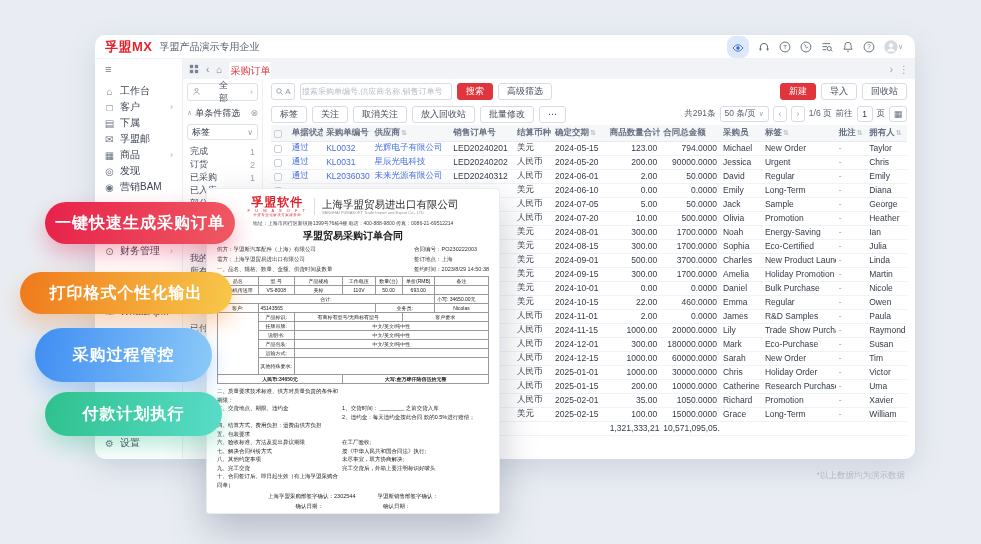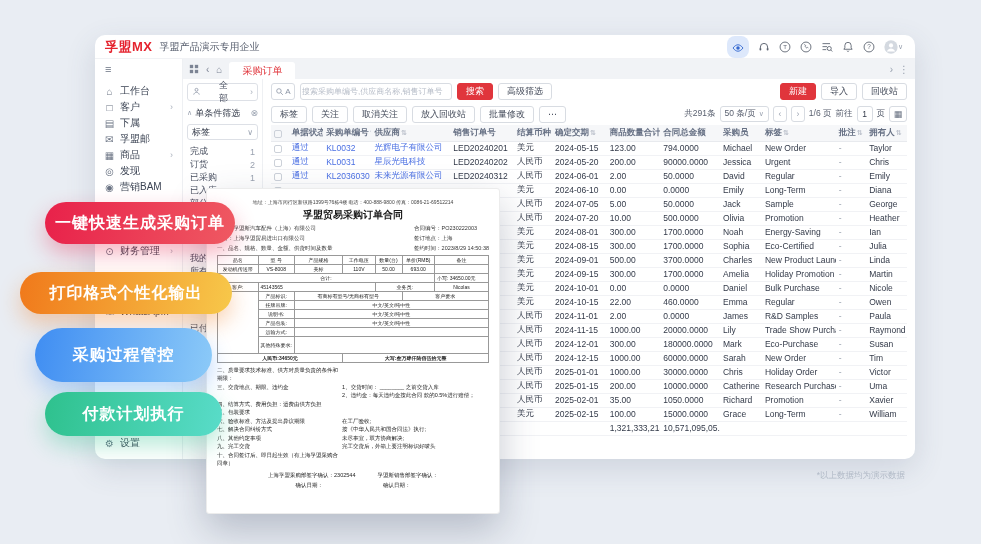--- a/index.html
+++ b/index.html
@@ -26,21 +26,21 @@
   .side-item { display:flex; align-items:center; gap:5px; padding:0 9px; height:16px; flex:0 0 16px;
                font-size:10px; color:#3c4454; white-space:nowrap; }
   .side-glyph { width:11px; text-align:center; color:#6a7383; font-size:10px; }
   .side-arrow { margin-left:auto; color:#aab1bd; font-size:9px; }
   .side-spacer { flex:0 0 auto; }
   .side-push { margin-top:auto; }
 
   .right { flex:1; display:flex; flex-direction:column; min-width:0; }
   .tabstrip { height:20px; flex:0 0 20px; background:#f1f3f6; display:flex; align-items:flex-end; padding:0 6px; gap:7px; }
   .ts-ico { color:#7c8494; font-size:10px; display:flex; align-items:center; height:20px; }
-  .tab { background:#fff; color:#e0353c; font-size:10px; padding:0 13px; height:17px; display:flex; align-items:center; border-radius:3px 3px 0 0; }
+  .tab { background:#fff; color:#e0353c; font-size:10px; padding:0 1px; height:17px; display:flex; align-items:center; border-radius:3px 3px 0 0; }
   .ts-right { margin-left:auto; display:flex; gap:6px; align-items:center; height:20px; color:#9aa2b0; font-size:10px; }
 
   .content { flex:1; display:flex; min-height:0; }
 
   
   .filter { width:80px; flex:0 0 80px; border-right:1px solid #eef0f3; padding:4px 4px; font-size:9px; color:#4a5161; display:flex; flex-direction:column; }
   .scope { border:1px solid #dde0e6; border-radius:3px; height:18px; display:flex; align-items:center; gap:18px; padding:0 4px; margin-bottom:5px; }
   .scope .gt { margin-left:auto; color:#aab1bd; }
   .f-head { display:flex; align-items:center; gap:3px; height:14px; margin-bottom:4px; color:#333a49; }
   .f-head .clr { margin-left:auto; color:#9aa2b0; font-size:9px; }
@@ -65,21 +65,21 @@
   .pg-box { border:1px solid #d8dce2; border-radius:3px; height:16px; display:inline-flex; align-items:center; padding:0 4px; gap:3px; }
   .pg-btn { border:1px solid #d8dce2; border-radius:3px; width:14px; height:16px; display:inline-flex; align-items:center; justify-content:center; color:#9aa2b0; }
   .goto-box { border:1px solid #d8dce2; border-radius:3px; width:16px; height:16px; display:inline-flex; align-items:center; justify-content:center; color:#333a49; }
   .pg-grid { border:1px solid #d8dce2; border-radius:3px; width:18px; height:16px; display:inline-flex; align-items:center; justify-content:center; color:#6a7383; font-size:9px; }
 
   table.grid { width:100%; border-collapse:collapse; table-layout:fixed; font-size:8.5px; }
   .grid th { height:16px; background:#f6f7f9; color:#667084; font-weight:bold; text-align:left; padding:0 3px;
              white-space:nowrap; overflow:hidden; border-bottom:1px solid #e8eaee; }
   .grid td { height:14px; border-bottom:1px solid #f1f2f5; padding:0 3px; color:#333a49; white-space:nowrap; overflow:hidden; }
   .grid .blue { color:#4a6fe3; }
-  .grid .num { text-align:left; }
+  .grid .num { text-align:right; }
   .grid .dim { color:#9aa2b0; }
   .sort { font-size:7px; color:#b8bec9; margin-left:1px; }
   .cb { width:8px; height:8px; border:1px solid #ccd1d9; border-radius:2px; display:inline-block; vertical-align:middle; }
 
   .demo-note { position:absolute; top:470px; right:76px; font-size:8.5px; color:#b8c0cc; z-index:0; }
 
   
   .doc { position:absolute; left:206px; top:188px; width:294px; height:326px; background:#fff; border:1px solid #ececec;
          border-radius:3px; box-shadow:0 16px 38px rgba(50,60,90,.28); z-index:40; padding:7px 10px; overflow:hidden; color:#222; }
   .doc-head { display:flex; align-items:center; justify-content:center; gap:7px; }
@@ -687,20 +687,31 @@
           </table>
         </section>
       </div>
     </div>
   </div>
 </div>
 
 <div class="demo-note">*以上数据均为演示数据</div>
 
 <div class="doc">
+  <div class="doc-head">
+    <div class="doc-logo">
+      <div class="doc-logo-cn">孚盟软件</div>
+      <div class="doc-logo-en">F U M A S O F T</div>
+      <div class="doc-logo-tag">外贸专业化解决方案服务商</div>
+    </div>
+    <div class="doc-co">
+      <div class="doc-co-cn">上海孚盟贸易进出口有限公司</div>
+      <div class="doc-co-en">SANGHAI FUMASOFT Trade Import and Export Co., LTD</div>
+    </div>
+  </div>
   <div class="doc-addr">地址：上海市闵行区新镇路1399号76栋4楼    电话：400-888-9800    传真：0086-21-69512214</div>
   <div class="doc-title">孚盟贸易采购订单合同</div>
   <div class="doc-info">
     <div>
       <div>供方：孚盟斯汽车配件（上海）有限公司</div>
       <div>需方：上海孚盟贸易进出口有限公司</div>
       <div>一、品名、规格、数量、金额、供货时间及数量</div>
     </div>
     <div style="text-align:left;">
       <div>合同编号：PO230222003</div>

